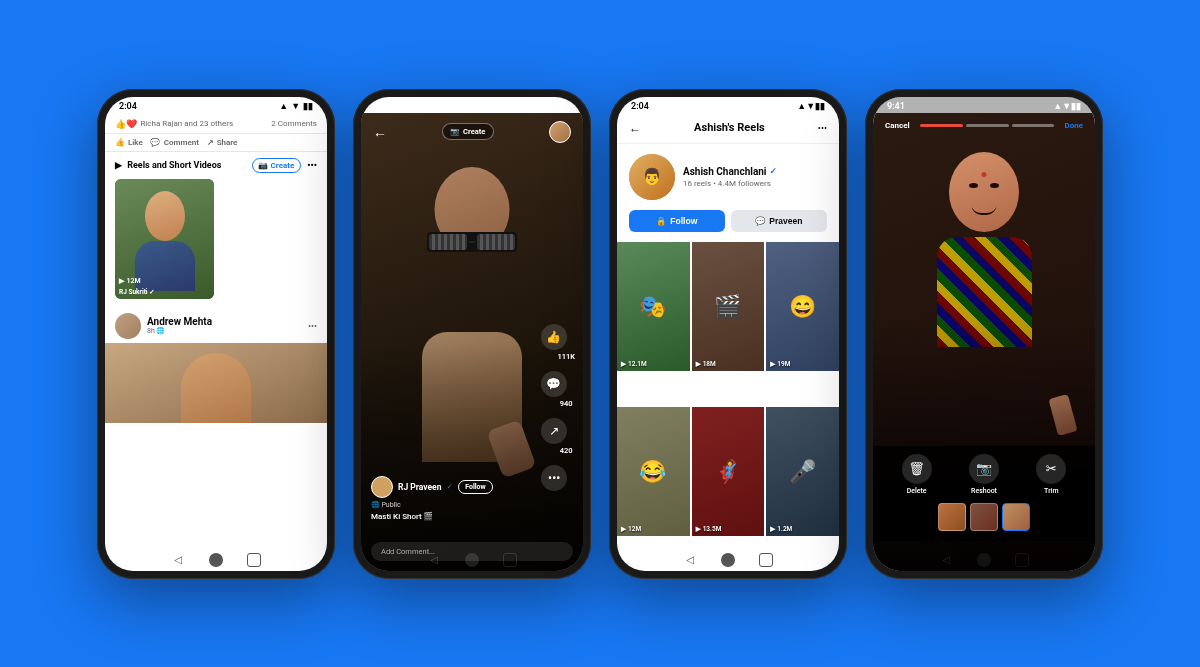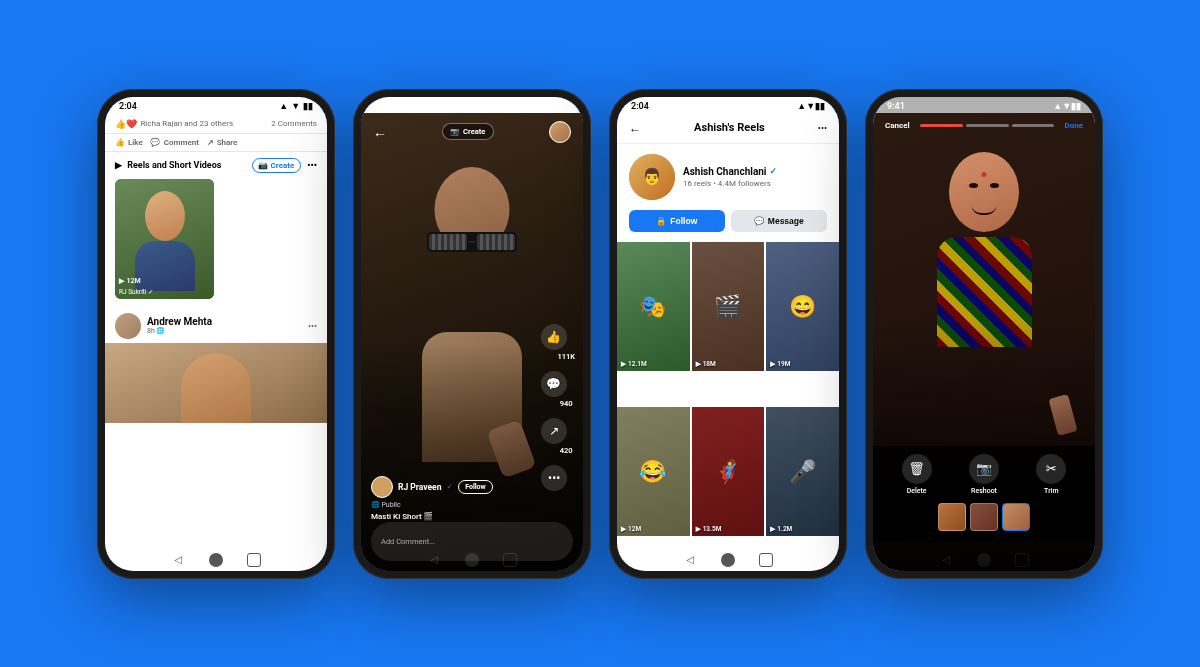--- a/index.html
+++ b/index.html
@@ -140,21 +140,21 @@
       position: relative;
       background: #b0b0b0;
     }
 
     .reel-count {
       position: absolute;
       bottom: 3px;
       left: 4px;
       color: #fff;
       font-size: 6.5px;
-      font-weight: 400;
+      font-weight: 700;
     }
 
     .see-more-bar {
       text-align: center;
       padding: 6px;
       font-size: 8px;
       font-weight: 700;
       color: #1877f2;
       border-bottom: 8px solid #f0f2f5;
     }
@@ -310,21 +310,21 @@
       font-weight: 500;
     }
 
     .reel-comment-bar {
       position: absolute;
       bottom: 10px;
       left: 10px;
       right: 10px;
       background: rgba(255,255,255,0.1);
       border-radius: 20px;
-      padding: 15px 10px;
+      padding: 5px 10px;
       font-size: 7.5px;
       color: rgba(255,255,255,0.6);
       z-index: 10;
     }
 
     .create-btn-reel {
       background: rgba(0,0,0,0.5);
       border: 1px solid rgba(255,255,255,0.4);
       color: #fff;
       font-size: 7.5px;
@@ -768,21 +768,21 @@
         </div>
       </div>
 
       <div class="profile-btns">
         <button class="follow-btn">
           <span>🔒</span>
           <span>Follow</span>
         </button>
         <button class="message-btn">
           <span>💬</span>
-          <span>Message</span>
+          <span>Praveen</span>
         </button>
       </div>
 
       <div class="reels-grid-profile">
         <div class="profile-reel-thumb">
           <div style="position:absolute;inset:0;background:linear-gradient(160deg,#5a8a5a 0%,#2a5a2a 100%);display:flex;align-items:center;justify-content:center;font-size:22px;">🎭</div>
           <div class="reel-view-count">
             <span>▶</span>
             <span>12.1M</span>
           </div>

